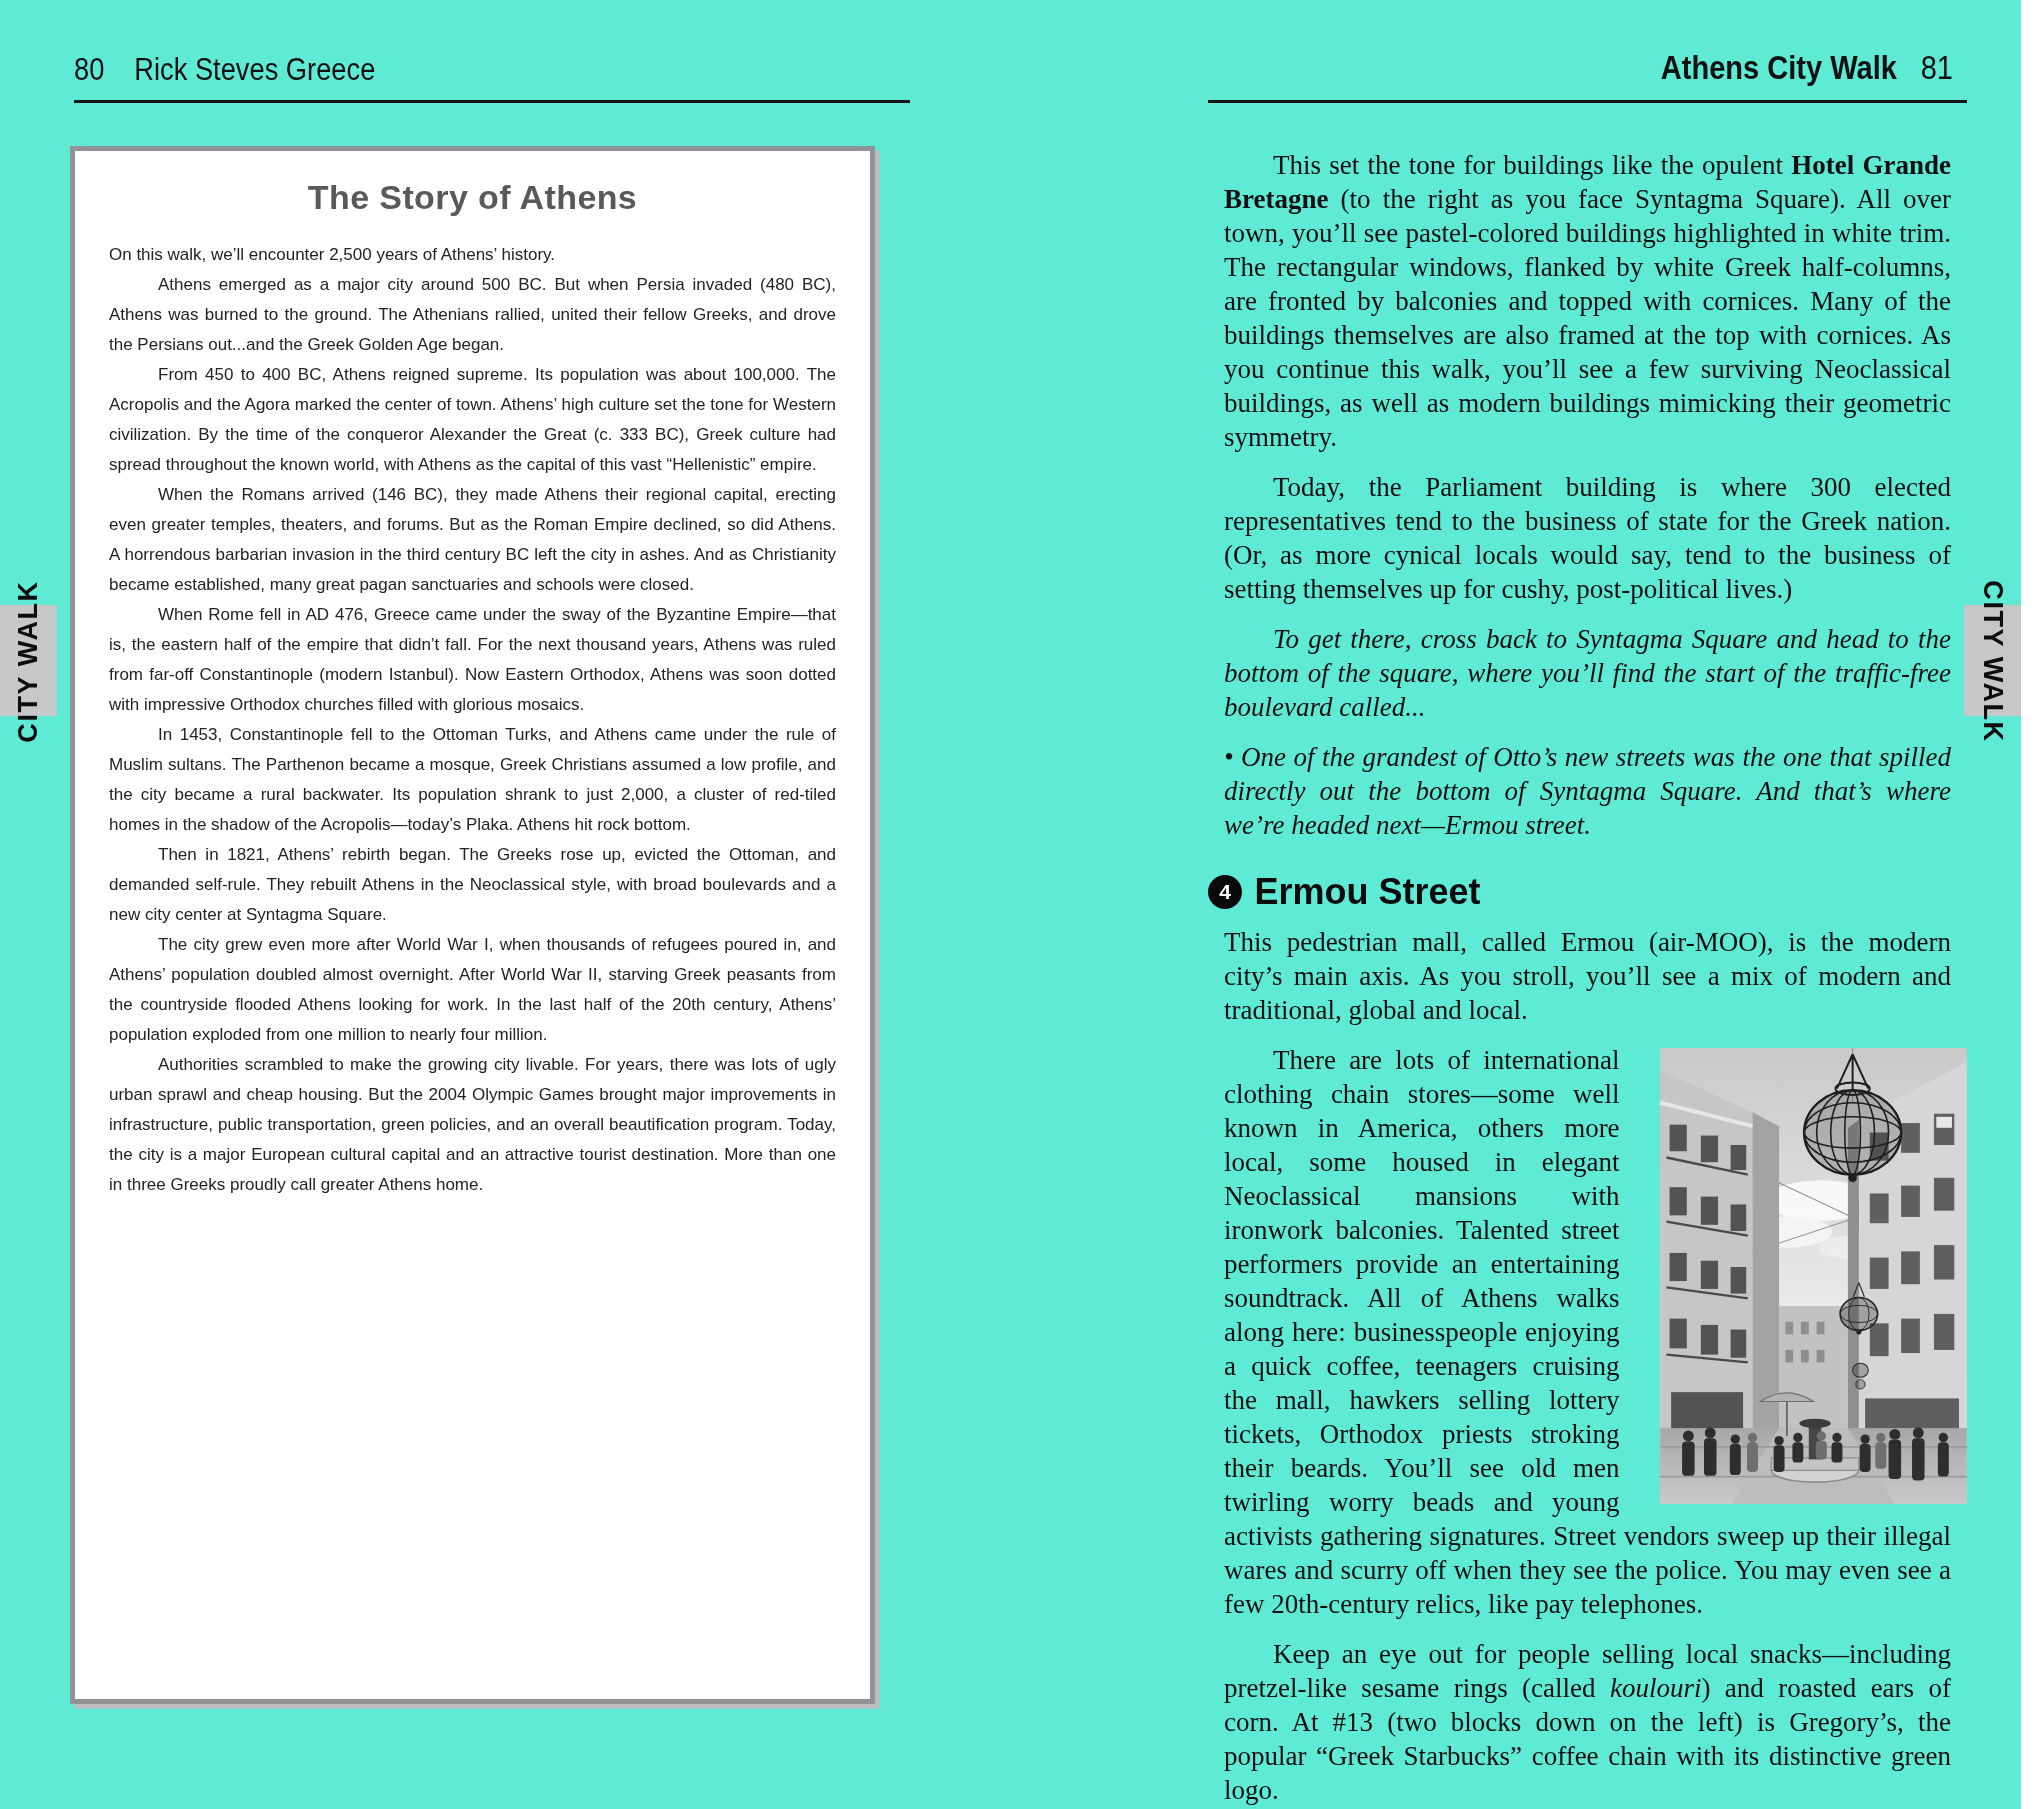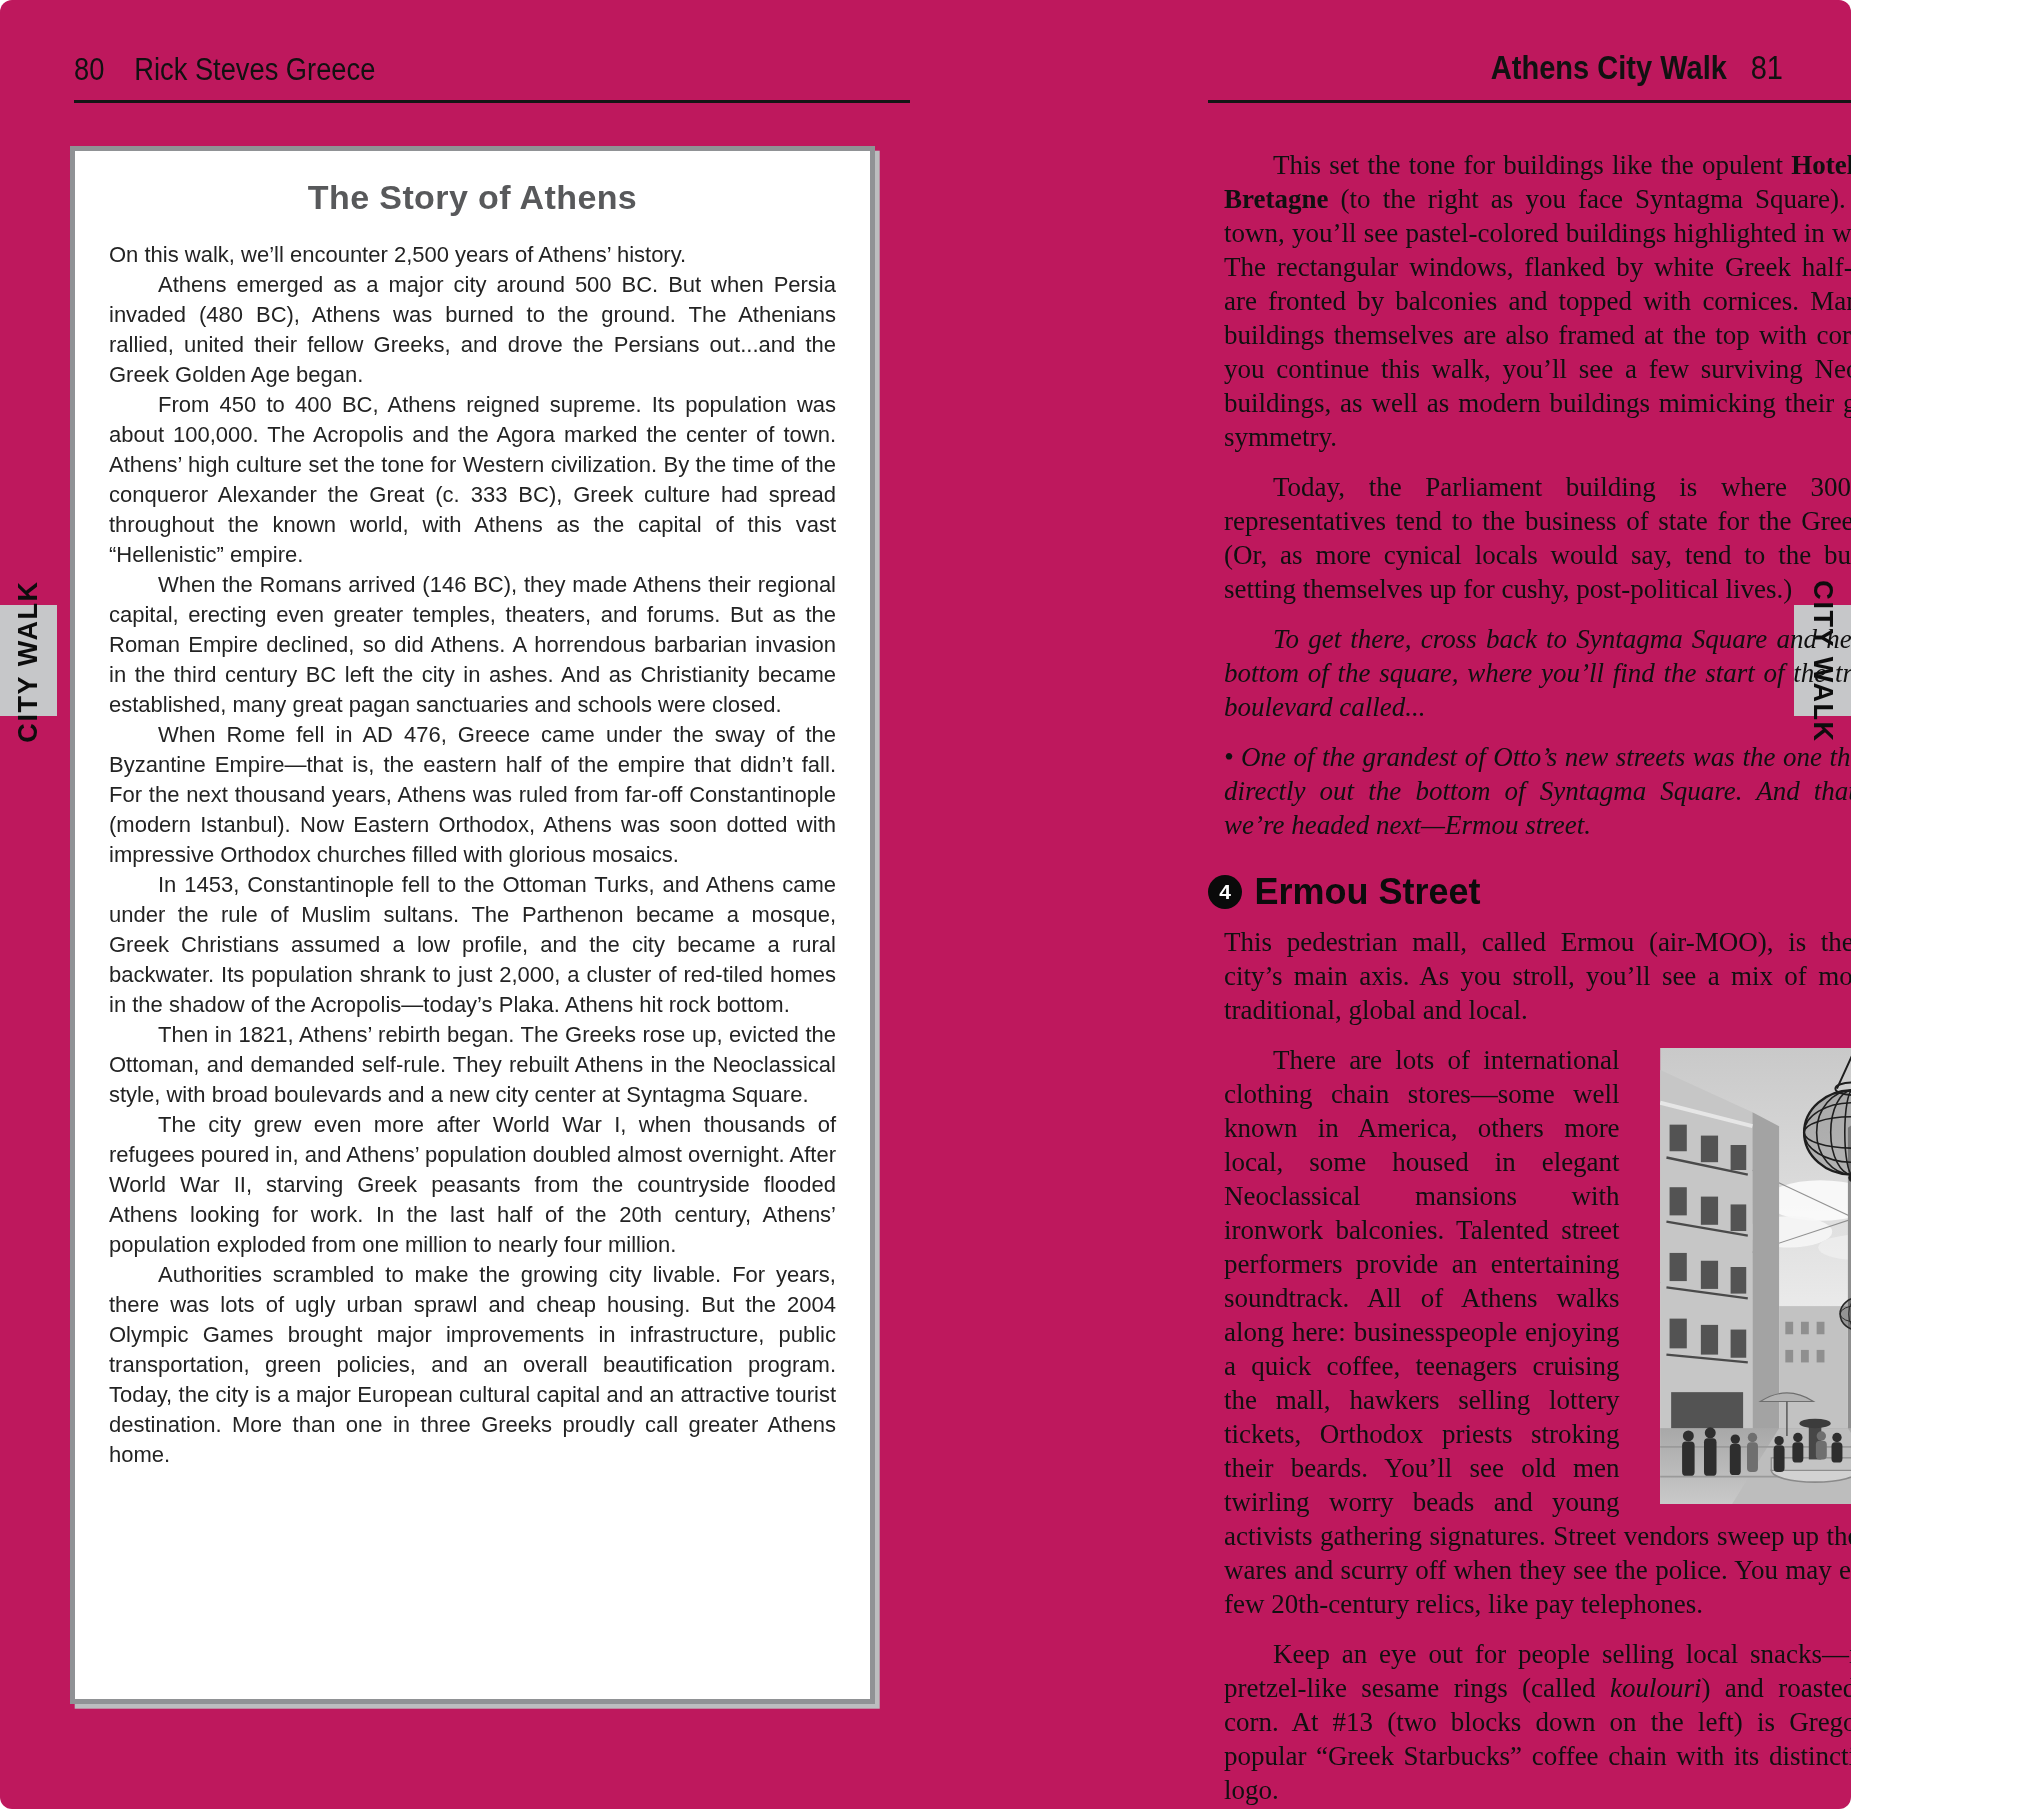--- a/index.html
+++ b/index.html
@@ -1,18 +1,18 @@
 <!DOCTYPE html>
 <html lang="en" style="font-size:12.5px"><head>
 <meta charset="utf-8">
 <style>
   html,body{margin:0;padding:0;background:#ffffff;}
   .canvas{
-    position:relative;width:1851px;height:1809px;background:#be185d;
-    font-family:"Liberation Sans",sans-serif;color:#1d1d1f;overflow:hidden;border-radius:12px;
+    position:relative;width:2021px;height:1809px;background:#5eead4;
+    font-family:"Liberation Sans",sans-serif;color:#1d1d1f;overflow:hidden;
   }
   
   .runhead-left{
     position:absolute;left:74px;top:52px;font-size:31px;color:#111;
     transform:scaleX(.88);transform-origin:left top;white-space:nowrap;
     display:flex;gap:34px;align-items:baseline;
   }
   .runhead-right{
     position:absolute;left:1208px;top:49px;width:863px;text-align:right;
     transform:scaleX(.88);transform-origin:right top;white-space:nowrap;
@@ -42,21 +42,21 @@
   .story-box{
     position:absolute;left:70px;top:146px;width:805px;height:1558px;
     box-sizing:border-box;border:5.5px solid #909295;background:#fff;
     box-shadow:4.7px 4.7px 0 #bcbdbf;padding:14px 34px 0 34px;overflow:hidden;
   }
   .story-title{
     text-align:center;font-weight:bold;font-size:34px;color:#58595b;
     margin:12.5px 0 23.5px 0;letter-spacing:0.4px;
   }
   .story-box p{
-    margin:0;font-size:22px;line-height:30px;color:#232323;
+    margin:0;font-size:17px;line-height:30px;color:#232323;
     text-align:justify;hyphens:auto;-webkit-hyphens:auto;
   }
   .indent{text-indent:49px;}
   
   .right-col{
     position:absolute;left:1208px;top:132px;width:759px;
     font-family:"Liberation Serif",serif;font-size:27px;line-height:34px;color:#101010;
   }
   .right-col p{margin:16px;text-align:justify;hyphens:auto;-webkit-hyphens:auto;}
   .italic{font-style:italic;}

